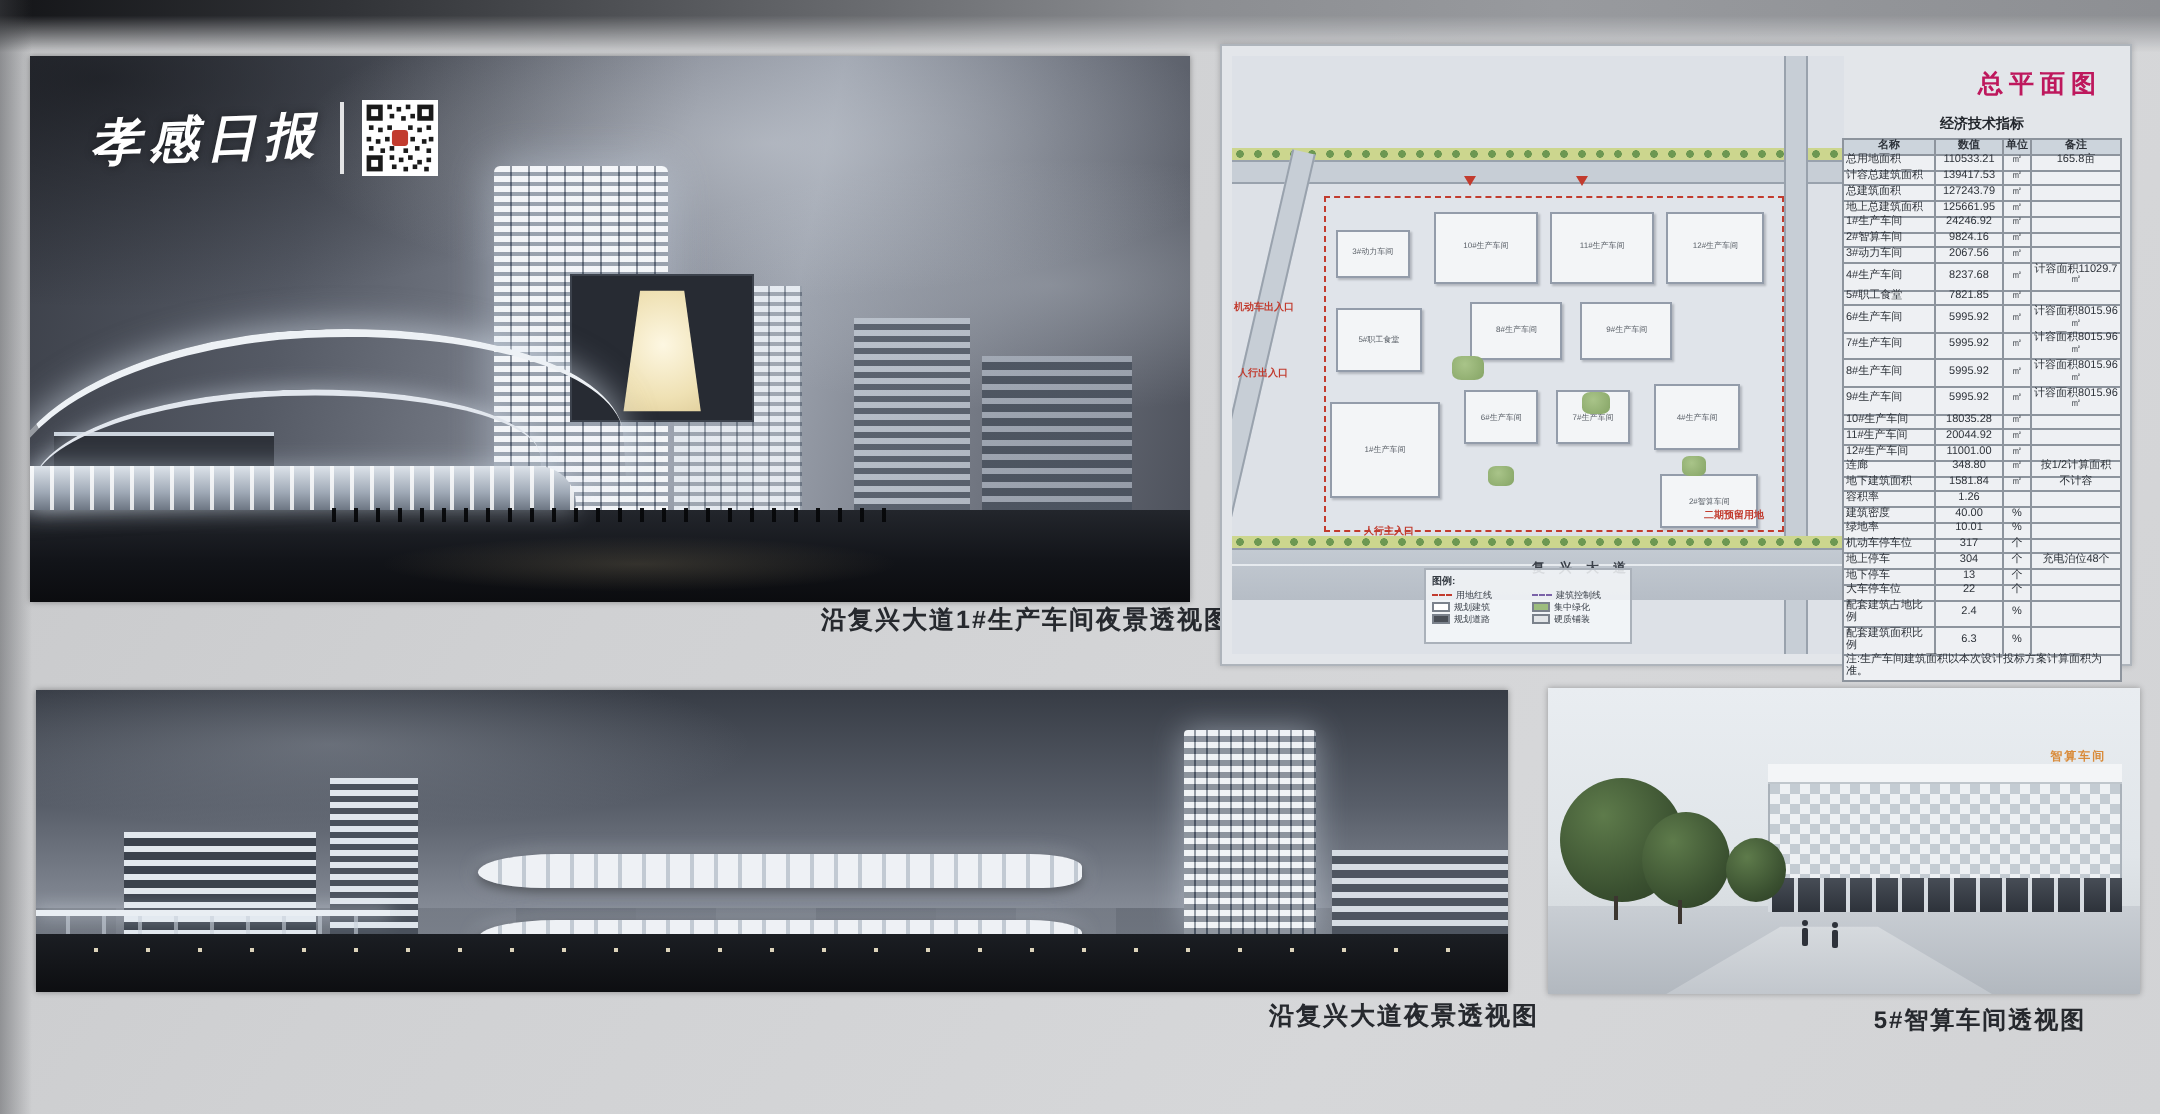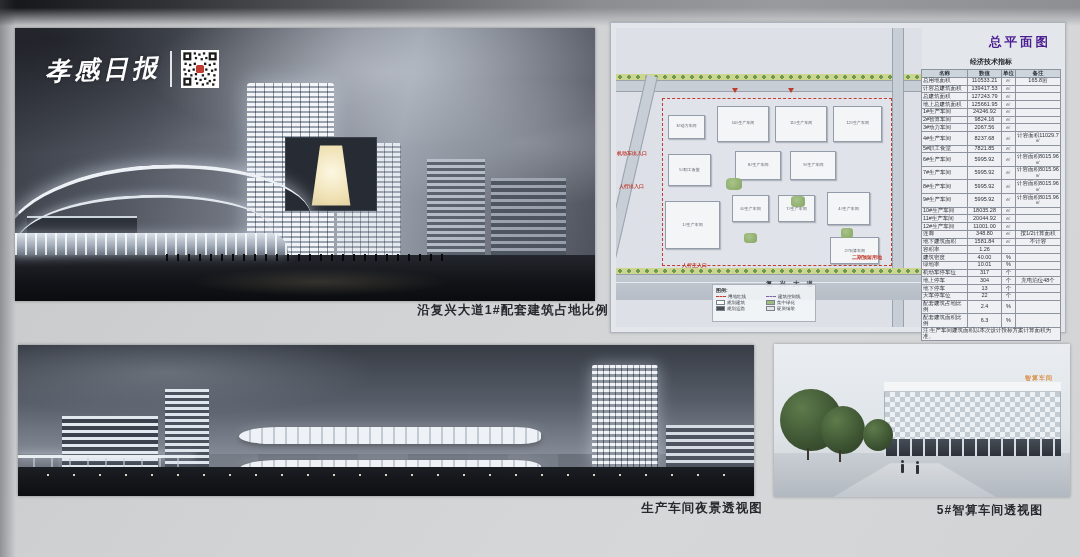--- a/index.html
+++ b/index.html
@@ -73,21 +73,21 @@
   
   .caption { color:#26292e; font-weight:bold; font-size:12.5px; letter-spacing:1px;
     text-align:center; }
   .cap1 { left:382px; top:302px; width:262px; }
   .cap2 { left:582px; top:500px; width:240px; }
   .cap3 { left:900px; top:502px; width:180px; font-size:12px; }
 
   
   .p2 { left:610px; top:22px; width:456px; height:311px; background:#e3e6ea;
     border:1px solid #aeb4bb; box-shadow:0 0 3px rgba(0,0,0,.2); }
-  .p2-title { right:14px; top:11px; font-size:12.5px; font-weight:bold; color:#4c1d95;
+  .p2-title { right:14px; top:11px; font-size:12.5px; font-weight:bold; color:#be185d;
     letter-spacing:3px; }
   .plan { left:5px; top:5px; width:306px; height:299px; background:#dde1e7; overflow:hidden; }
   .road { background:#c7ced6; }
   .road-h1 { left:0; top:52px; width:100%; height:12px; border-top:1px solid #99a2ad; border-bottom:1px solid #99a2ad; }
   .road-diag { left:30px; top:48px; width:12px; height:262px; background:#c7ced6;
     border-left:1px solid #99a2ad; border-right:1px solid #99a2ad;
     transform:rotate(13deg); transform-origin:top center; }
   .road-v2 { left:276px; top:0; width:12px; height:100%; border-left:1px solid #99a2ad; border-right:1px solid #99a2ad; }
   .road-bottom { left:0; top:246px; width:100%; height:26px; border-top:1px solid #959ea9;
     background:
@@ -259,21 +259,21 @@
     <div class="abs r1-blockA"></div>
     <div class="abs r1-blockB"></div>
     <div class="abs r1-wing"></div>
     <div class="abs r1-arc-a"></div>
     <div class="abs r1-arc-b"></div>
     <div class="abs r1-deck"></div>
     <div class="abs ground"></div>
     <div class="abs lightpool"></div>
     <div class="abs r1-crowd"></div>
   </div>
-  <div class="abs caption cap1">沿复兴大道1#配套建筑占地比例</div>
+  <div class="abs caption cap1">沿复兴大道1#生产车间夜景透视图</div>
 
   <div class="abs p2">
     <div class="abs p2-title">总平面图</div>
 
     <div class="abs plan">
       <div class="abs verge verge-top treedots"></div>
       <div class="abs road road-h1"></div>
       <div class="abs road-diag"></div>
       <div class="abs road road-v2"></div>
       <div class="abs verge verge-bottom treedots"></div>
@@ -553,21 +553,21 @@
     <div class="abs p3-piers"></div>
     <div class="abs p3-wave">
       <div class="p3-ribbon"></div>
       <div class="p3-ribbon"></div>
     </div>
     <div class="abs p3-towerB"></div>
     <div class="abs p3-blockC"></div>
     <div class="abs ground"></div>
     <div class="abs p3-lights"></div>
   </div>
-  <div class="abs caption cap2">生产车间夜景透视图</div>
+  <div class="abs caption cap2">沿复兴大道夜景透视图</div>
 
   <div class="abs p4">
     <div class="abs ground"></div>
     <div class="abs p4-path"></div>
     <div class="abs p4-bldg">
       <div class="p4-sign">智算车间</div>
       <div class="p4-roof"></div>
       <div class="p4-facade"></div>
       <div class="p4-base"></div>
     </div>

